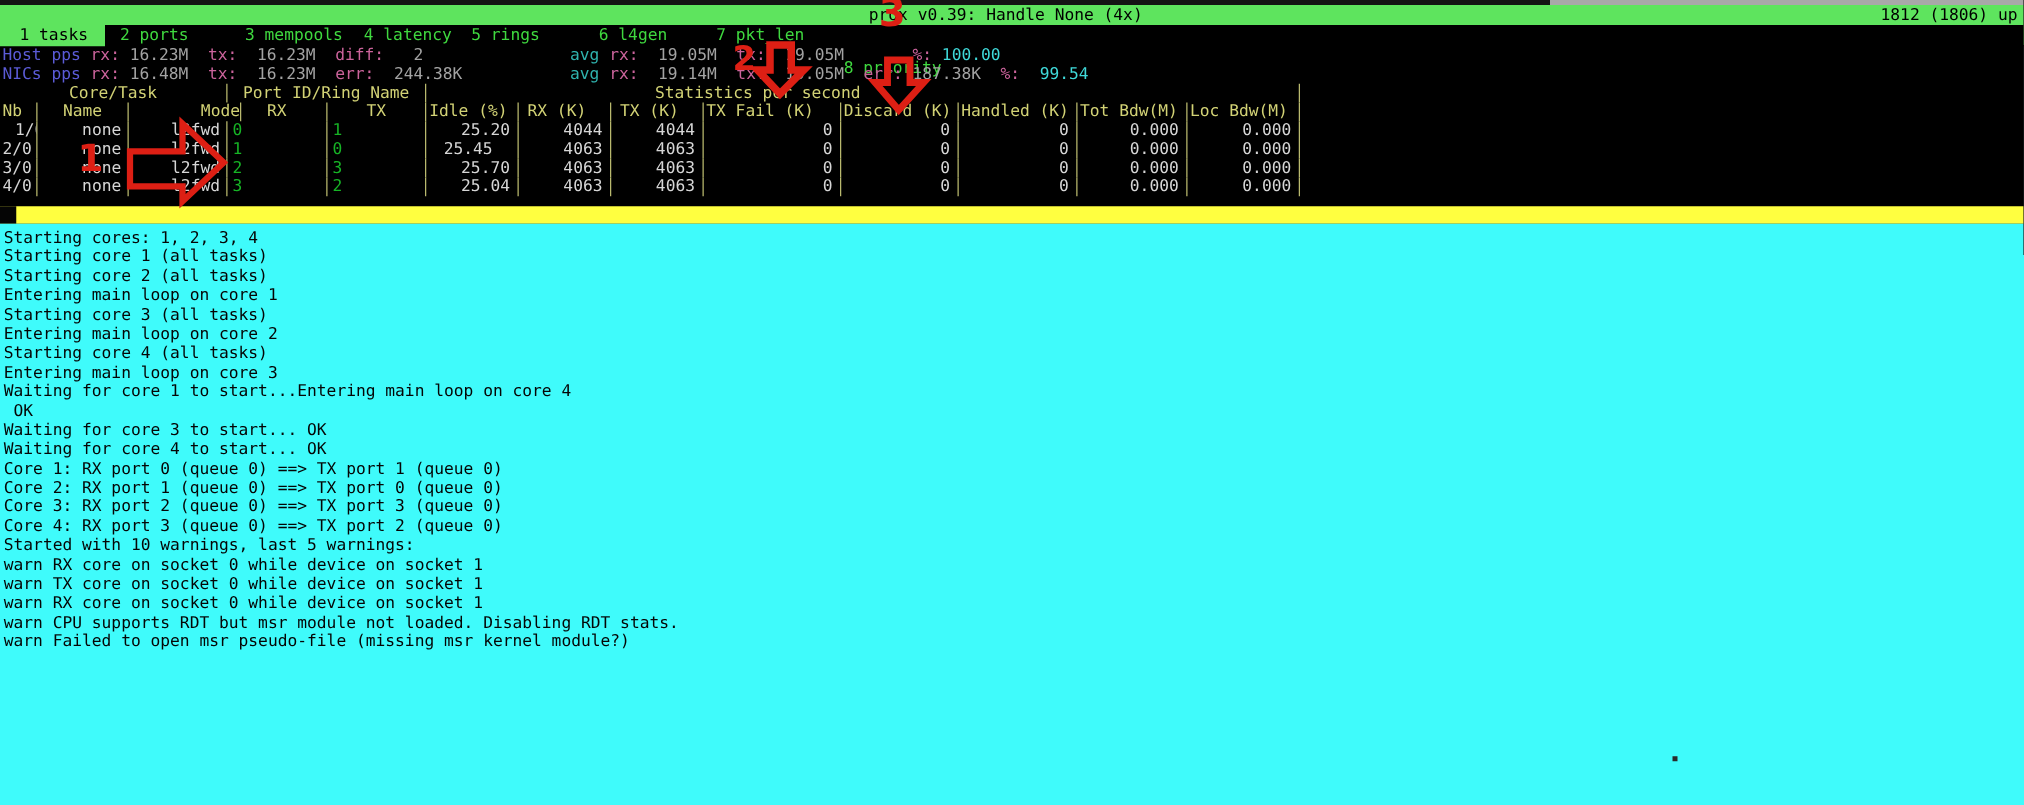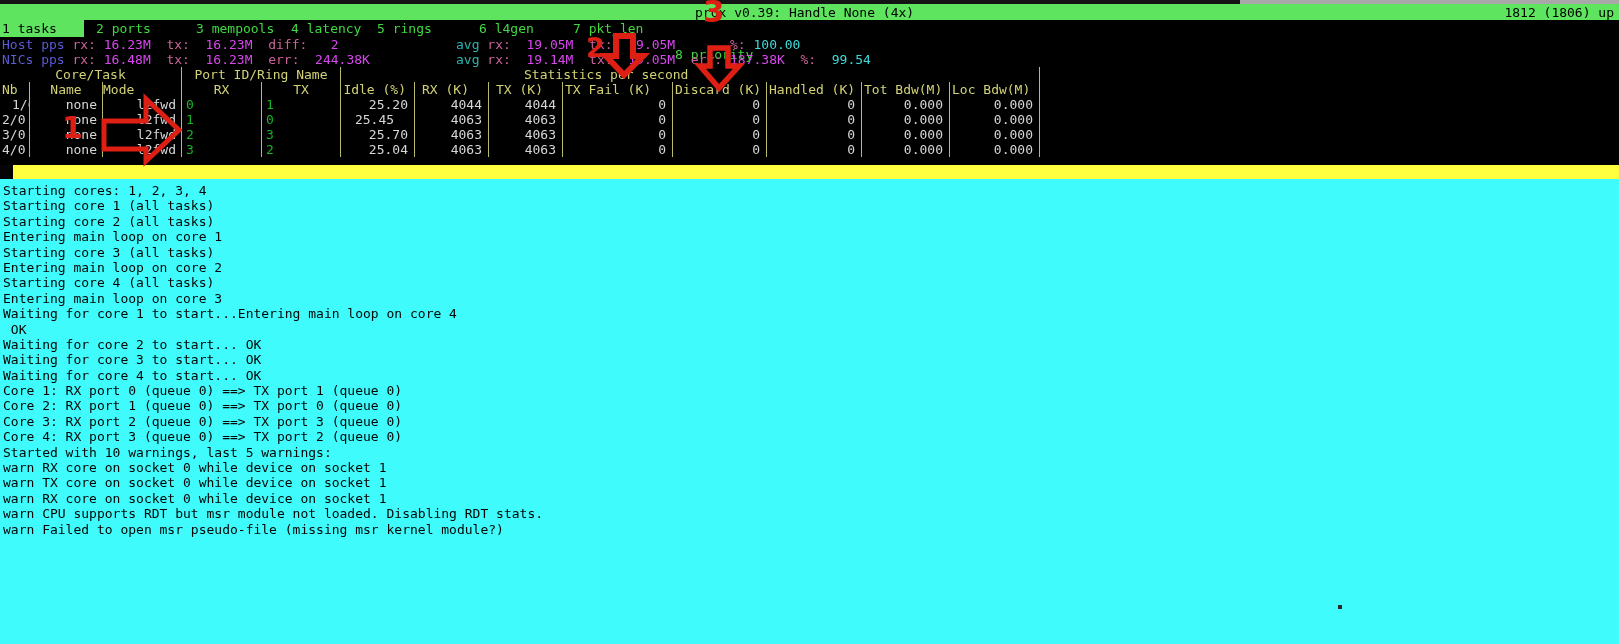--- a/index.html
+++ b/index.html
@@ -4,24 +4,24 @@
 <style>
   html,body{margin:0;padding:0;background:#222;}
   .screen{position:relative;width:1619px;height:644px;background:#000;overflow:hidden;
           font-family:"DejaVu Sans Mono","Liberation Mono",monospace;font-size:13px;line-height:15px;}
   .chrome-strip{position:absolute;top:0;left:0;width:100%;height:4px;background:#141414;}
   .chrome-strip-right{position:absolute;top:0;left:1240px;width:379px;height:4px;background:#a8a8a8;}
   .title-bar{position:absolute;top:4px;left:0;width:100%;height:32px;background:#5ee45e;color:#000;}
   .title-text{position:absolute;left:695px;top:1px;white-space:pre;}
   .title-status{position:absolute;right:5px;top:1px;white-space:pre;}
   .tab-bar{position:absolute;top:20px;left:0;width:100%;height:17px;background:#000;}
-  .tab{position:absolute;top:0;height:17px;padding-top:1px;color:#3fd83f;white-space:pre;box-sizing:border-box;padding-left:2px;}
+  .tab{position:absolute;top:0;height:17px;padding-top:1px;color:#3fd83f;white-space:pre;box-sizing:border-box;padding-left:2px;text-align:center;}
   .tab.active{background:#5ee45e;color:#000;width:84px;}
   .stats-line{position:absolute;left:2px;width:1000px;height:15px;white-space:pre;}
-  .c-blue{color:#5b5bd6}.c-mag{color:#cb639b}.c-wht{color:#d946ef}.c-teal{color:#2fb3ae}.c-cyn{color:#3fd9d9}
+  .c-blue{color:#5b5bd6}.c-mag{color:#cb639b}.c-wht{color:#a3a3a3}.c-teal{color:#2fb3ae}.c-cyn{color:#3fd9d9}
   .tbl-row{position:absolute;left:0;width:1040px;height:15px;}
   .tbl-cell{position:absolute;top:0;height:15px;white-space:pre;box-sizing:border-box;overflow:hidden;}
   .tbl-border{border-right:1px solid #b9b96e;}
   .hdr{color:#d2d275;}
   .val{color:#d6d6d6;}
   .green-val{color:#16b425;}
   .yellow-bar{position:absolute;top:165px;left:0;width:100%;height:14px;background:#ffff40;}
   .cursor-block{position:absolute;top:0;left:0;width:13px;height:14px;background:#050505;}
   .console{position:absolute;top:179px;left:0;width:100%;height:465px;background:#3ffbfb;color:#050505;}
   .console-line{position:relative;white-space:pre;height:15.4px;padding-left:3px;}
@@ -63,21 +63,21 @@
 
   <div id="stats-table">
       <div class="tbl-row" style="top: 67px;">
         <span class="tbl-cell hdr tbl-border" style="left: 0px; width: 182px; text-align: center;">Core/Task</span>
         <span class="tbl-cell hdr tbl-border" style="left: 182px; width: 159px; text-align: center;">Port ID/Ring Name</span>
         <span class="tbl-cell hdr tbl-border" style="left: 341px; width: 699px; text-align: left; padding-left: 183px;">Statistics per second</span>
       </div>
       <div class="tbl-row" style="top: 82px;">
         <span class="tbl-cell hdr tbl-border" style="left: 0px; width: 30px; text-align: left; padding-left: 2px;">Nb</span>
         <span class="tbl-cell hdr tbl-border" style="left: 30px; width: 73px; text-align: center;">Name</span>
-        <span class="tbl-cell hdr tbl-border" style="left: 103px; width: 79px; text-align: left;">Mode</span>
+        <span class="tbl-cell hdr tbl-border" style="left: 114px; width: 79px; text-align: right;">Mode</span>
         <span class="tbl-cell hdr tbl-border" style="left: 182px; width: 80px; text-align: center;">RX</span>
         <span class="tbl-cell hdr tbl-border" style="left: 262px; width: 79px; text-align: center;">TX</span>
         <span class="tbl-cell hdr tbl-border" style="left: 341px; width: 74px; text-align: right; padding-right: 8px;">Idle (%)</span>
         <span class="tbl-cell hdr tbl-border" style="left: 415px; width: 74px; text-align: left; padding-left: 7px;">RX (K)</span>
         <span class="tbl-cell hdr tbl-border" style="left: 489px; width: 74px; text-align: left; padding-left: 7px;">TX (K)</span>
         <span class="tbl-cell hdr tbl-border" style="left: 563px; width: 110px; text-align: left; padding-left: 2px;">TX Fail (K)</span>
         <span class="tbl-cell hdr tbl-border" style="left: 673px; width: 94px; text-align: left; padding-left: 2px;">Discard (K)</span>
         <span class="tbl-cell hdr tbl-border" style="left: 767px; width: 95px; text-align: left; padding-left: 2px;">Handled (K)</span>
         <span class="tbl-cell hdr tbl-border" style="left: 862px; width: 88px; text-align: left; padding-left: 2px;">Tot Bdw(M)</span>
         <span class="tbl-cell hdr tbl-border" style="left: 950px; width: 90px; text-align: left; padding-left: 2px;">Loc Bdw(M)</span>
@@ -153,21 +153,20 @@
   <div class="console-line">Starting cores: 1, 2, 3, 4</div>
       <div class="console-line">Starting core 1 (all tasks)</div>
       <div class="console-line">Starting core 2 (all tasks)</div>
       <div class="console-line">Entering main loop on core 1</div>
       <div class="console-line">Starting core 3 (all tasks)</div>
       <div class="console-line">Entering main loop on core 2</div>
       <div class="console-line">Starting core 4 (all tasks)</div>
       <div class="console-line">Entering main loop on core 3</div>
       <div class="console-line">Waiting for core 1 to start...Entering main loop on core 4</div>
       <div class="console-line"> OK</div>
-      <div class="console-line">Waiting for core 2 to start... OK</div>
       <div class="console-line">Waiting for core 3 to start... OK</div>
       <div class="console-line">Waiting for core 4 to start... OK</div>
       <div class="console-line">Core 1: RX port 0 (queue 0) ==&gt; TX port 1 (queue 0)</div>
       <div class="console-line">Core 2: RX port 1 (queue 0) ==&gt; TX port 0 (queue 0)</div>
       <div class="console-line">Core 3: RX port 2 (queue 0) ==&gt; TX port 3 (queue 0)</div>
       <div class="console-line">Core 4: RX port 3 (queue 0) ==&gt; TX port 2 (queue 0)</div>
       <div class="console-line">Started with 10 warnings, last 5 warnings:</div>
       <div class="console-line">warn RX core on socket 0 while device on socket 1</div>
       <div class="console-line">warn TX core on socket 0 while device on socket 1</div>
       <div class="console-line">warn RX core on socket 0 while device on socket 1</div>

